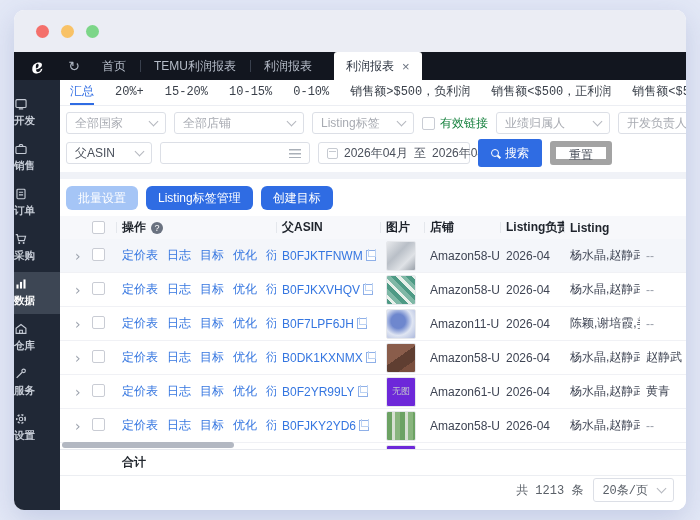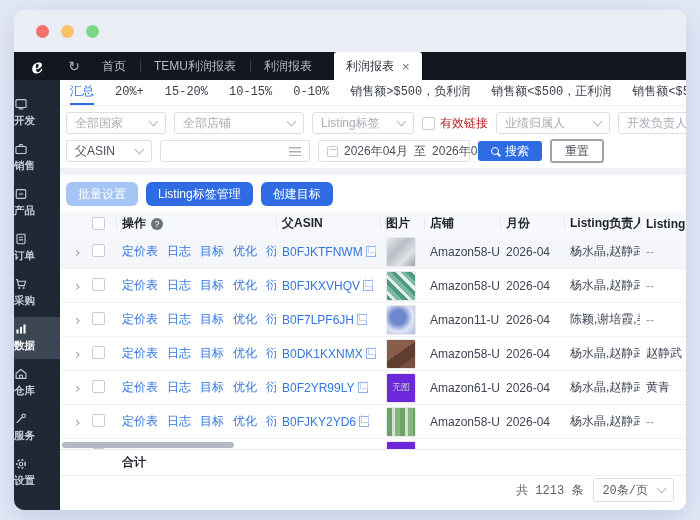--- a/index.html
+++ b/index.html
@@ -30,34 +30,34 @@
   .tab-close{color:#6b7380;font-size:13px;cursor:pointer;line-height:1;}
   
   .content{flex:1;background:#fff;display:flex;flex-direction:column;min-height:0;position:relative;}
   .subtabs{height:25px;border-bottom:1px solid #eceef3;display:flex;align-items:stretch;gap:21px;padding:0 10px;flex:0 0 auto;white-space:nowrap;overflow:hidden;}
   .subtab{font-size:12px;color:#3a404a;cursor:pointer;display:flex;align-items:center;border-bottom:2px solid transparent;box-sizing:border-box;font-family:Liberation Mono, monospace;}
   .subtab.active{color:#2f6ce3;border-bottom-color:#2f6ce3;}
   .filters{padding:6px 6px 5px;display:flex;flex-direction:column;gap:5px;flex:0 0 auto;overflow:hidden;}
   .frow{display:flex;align-items:center;gap:8px;white-space:nowrap;}
   .fbox{height:22px;border:1px solid #dcdfe6;border-radius:3px;display:flex;align-items:center;padding:0 8px;font-size:12px;color:#a8abb2;background:#fff;box-sizing:border-box;flex:0 0 auto;gap:6px;}
   .chev{width:6px;height:6px;border-right:1.3px solid #b4b7be;border-bottom:1.3px solid #b4b7be;transform:rotate(45deg);margin-left:auto;margin-top:-3px;flex:0 0 auto;}
-  .chk{display:flex;align-items:center;gap:5px;font-size:12px;color:#b91c1c;flex:0 0 auto;cursor:pointer;}
+  .chk{display:flex;align-items:center;gap:5px;font-size:12px;color:#15803d;flex:0 0 auto;cursor:pointer;}
   .cbx{width:13px;height:13px;border:1px solid #c9ccd4;border-radius:2px;background:#fff;box-sizing:border-box;flex:0 0 auto;cursor:pointer;display:inline-block;}
   .sliders{width:12px;height:9px;margin-left:auto;background:
     linear-gradient(#aab0b8,#aab0b8) 0 0/12px 1.5px no-repeat,
     linear-gradient(#aab0b8,#aab0b8) 0 4px/12px 1.5px no-repeat,
     linear-gradient(#aab0b8,#aab0b8) 0 8px/12px 1.5px no-repeat;}
   .cal{width:11px;height:11px;border:1.2px solid #c6cad1;border-radius:2px;box-sizing:border-box;position:relative;flex:0 0 auto;}
   .cal::before{content:"";position:absolute;left:1px;right:1px;top:2px;height:1.2px;background:#c6cad1;}
   .sep{color:#505662;font-size:12px;}
   .dtx{color:#4a505b;}
-  .btn-search{height:20px;background:#2f6ce3;color:#fff;border:none;border-radius:3px;font-size:12px;padding:0 13px;display:flex;align-items:center;gap:6px;cursor:pointer;flex:0 0 auto;}
+  .btn-search{height:28px;background:#2f6ce3;color:#fff;border:none;border-radius:3px;font-size:12px;padding:0 13px;display:flex;align-items:center;gap:6px;cursor:pointer;flex:0 0 auto;}
   .mag{width:8px;height:8px;border:1.4px solid #fff;border-radius:50%;position:relative;box-sizing:border-box;flex:0 0 auto;}
   .mag::after{content:"";position:absolute;width:1.6px;height:4px;background:#fff;left:6px;top:5px;transform:rotate(-45deg);}
-  .btn-reset{height:24px;background:#fff;border:2px solid #a3a3a3;border-radius:3px;font-size:12px;color:#4a505b;padding:0 13px;cursor:pointer;flex:0 0 auto;}
+  .btn-reset{height:24px;background:#fff;border:6px solid #a3a3a3;border-radius:3px;font-size:12px;color:#4a505b;padding:0 13px;cursor:pointer;flex:0 0 auto;}
   .strip{height:7px;background:#f0f2f7;flex:0 0 auto;}
   .toolbar{padding:7px 6px 6px;display:flex;gap:8px;flex:0 0 auto;}
   .tbtn{height:24px;border:none;border-radius:6px;color:#fff;font-size:12px;padding:0 12px;cursor:pointer;white-space:nowrap;}
   .tbtn.primary{background:#2f6ce3;}
   .tbtn.disabled{background:#a5c5f6;cursor:default;}
   
   .grid{display:grid;grid-template-columns:26px 30px 160px 104px 44px 76px 64px 76px minmax(0,1fr);align-items:center;}
   .thead{height:23px;background:#f7f8fb;color:#1f242c;font-weight:bold;font-size:12px;flex:0 0 auto;}
   .th{padding:0 6px;display:flex;align-items:center;gap:5px;height:100%;box-sizing:border-box;overflow:hidden;white-space:nowrap;position:relative;}
   .th.bl::before{content:"";position:absolute;left:0;top:6px;bottom:6px;width:1px;background:#e4e7ec;}
@@ -118,29 +118,20 @@
               <svg width="14" height="14" viewBox="0 0 16 16">
                 <rect x="2.2" y="5.2" width="11.6" height="8" rx="1.2" fill="none" stroke="currentColor" stroke-width="1.3"></rect>
                 <path d="M6 5V4.2C6 3.5 6.5 3 7.2 3h1.6C9.5 3 10 3.5 10 4.2V5" fill="none" stroke="currentColor" stroke-width="1.3"></path>
               </svg>
             </span>
             <span class="lbl">销售</span>
           </div>
           <div class="side-item">
             <span>
               <svg width="14" height="14" viewBox="0 0 16 16">
-                <rect x="2.6" y="3" width="10.8" height="10" rx="1.2" fill="none" stroke="currentColor" stroke-width="1.3"></rect>
-                <path d="M5.5 8h5" stroke="currentColor" stroke-width="1.3"></path>
-              </svg>
-            </span>
-            <span class="lbl">产品</span>
-          </div>
-          <div class="side-item">
-            <span>
-              <svg width="14" height="14" viewBox="0 0 16 16">
                 <rect x="3.4" y="2.6" width="9.2" height="10.8" rx="1" fill="none" stroke="currentColor" stroke-width="1.3"></rect>
                 <path d="M5.6 6h4.8M5.6 9h4.8" stroke="currentColor" stroke-width="1.2"></path>
               </svg>
             </span>
             <span class="lbl">订单</span>
           </div>
           <div class="side-item">
             <span>
               <svg width="14" height="14" viewBox="0 0 16 16">
                 <path d="M2 3h1.8l1.4 6.8h6.6l1.4-5H4.6" fill="none" stroke="currentColor" stroke-width="1.3"></path>
@@ -286,23 +277,20 @@
             <div class="th bl">
               <span>父ASIN</span>
             </div>
             <div class="th bl">
               <span>图片</span>
             </div>
             <div class="th bl">
               <span>店铺</span>
             </div>
             <div class="th bl">
-              <span>月份</span>
-            </div>
-            <div class="th bl">
               <span>Listing负责人</span>
             </div>
             <div class="th bl">
               <span>Listing</span>
             </div>
           </div>
 
         <div class="rows" id="rows">
           <div class="tr grid hl">
               <div class="td"><span class="expand" style="display: inline-block; transform: rotate(0deg);">›</span></div>

